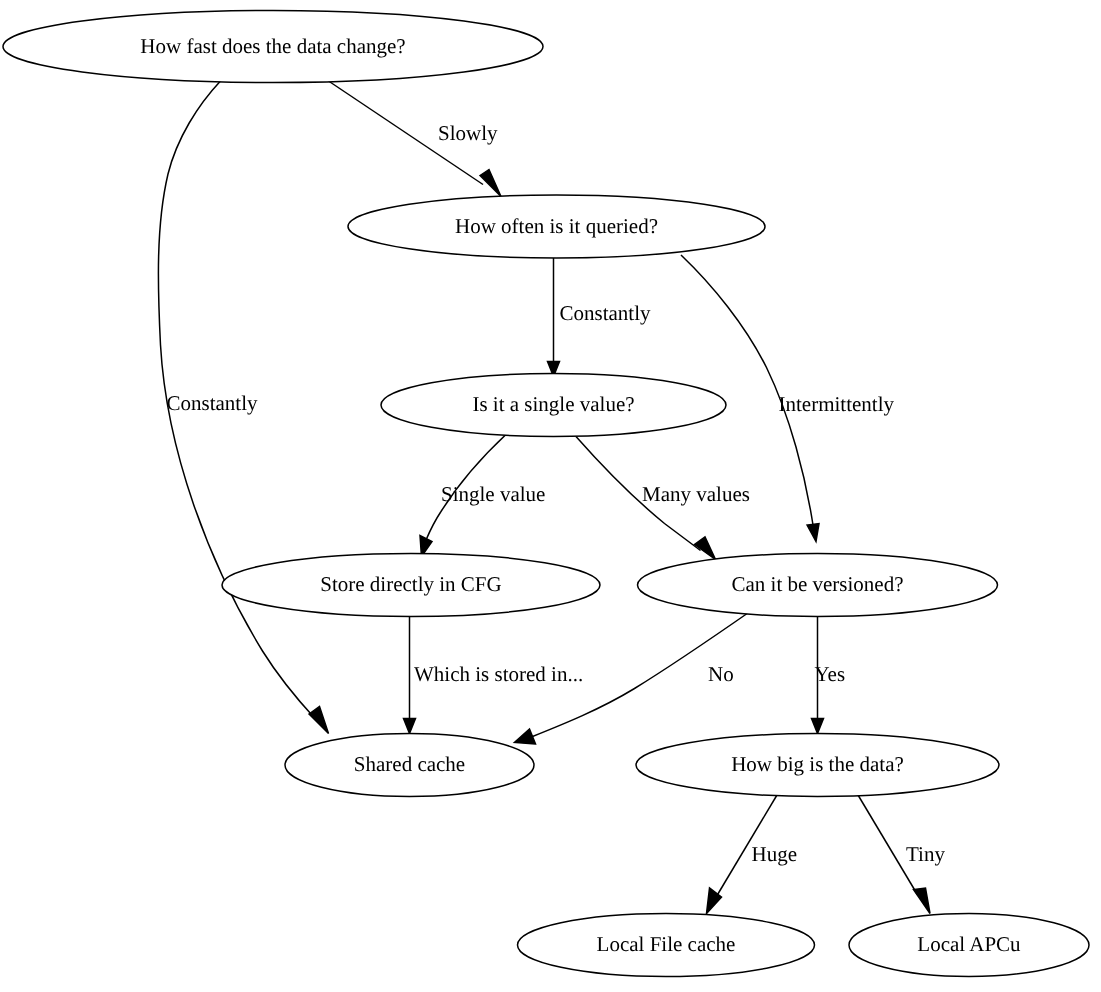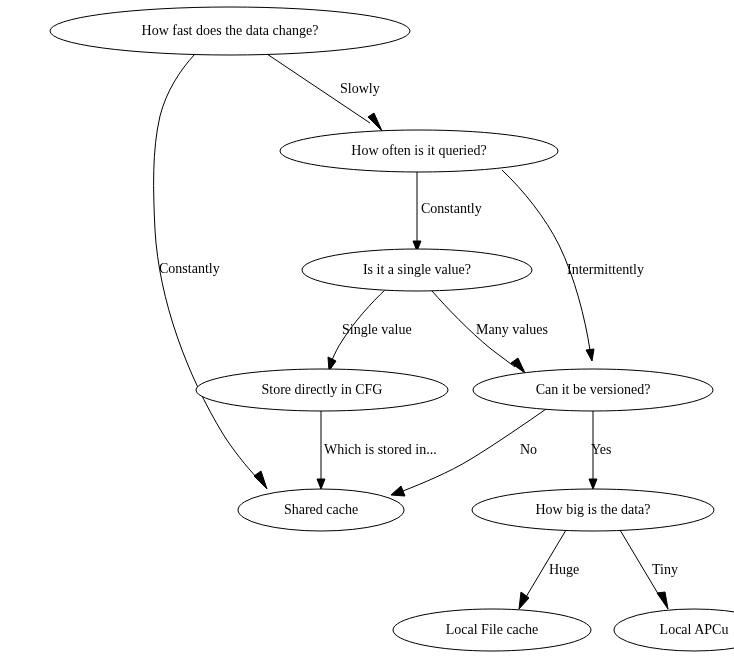--- a/index.html
+++ b/index.html
@@ -11,21 +11,20 @@
     width: 734px;
     height: 661px;
     font-family: "Liberation Serif", "DejaVu Serif", serif;
     overflow: hidden;
   }
   #graph-root {
     position: relative;
     width: 680px;
     height: 661px;
     background: #ffffff;
-    margin-left: 48px;
   }
   svg#flowchart {
     display: block;
     width: 734px;
     height: 661px;
   }
   .node-ellipse {
     fill: #ffffff;
     stroke: #000000;
     stroke-width: 1;

